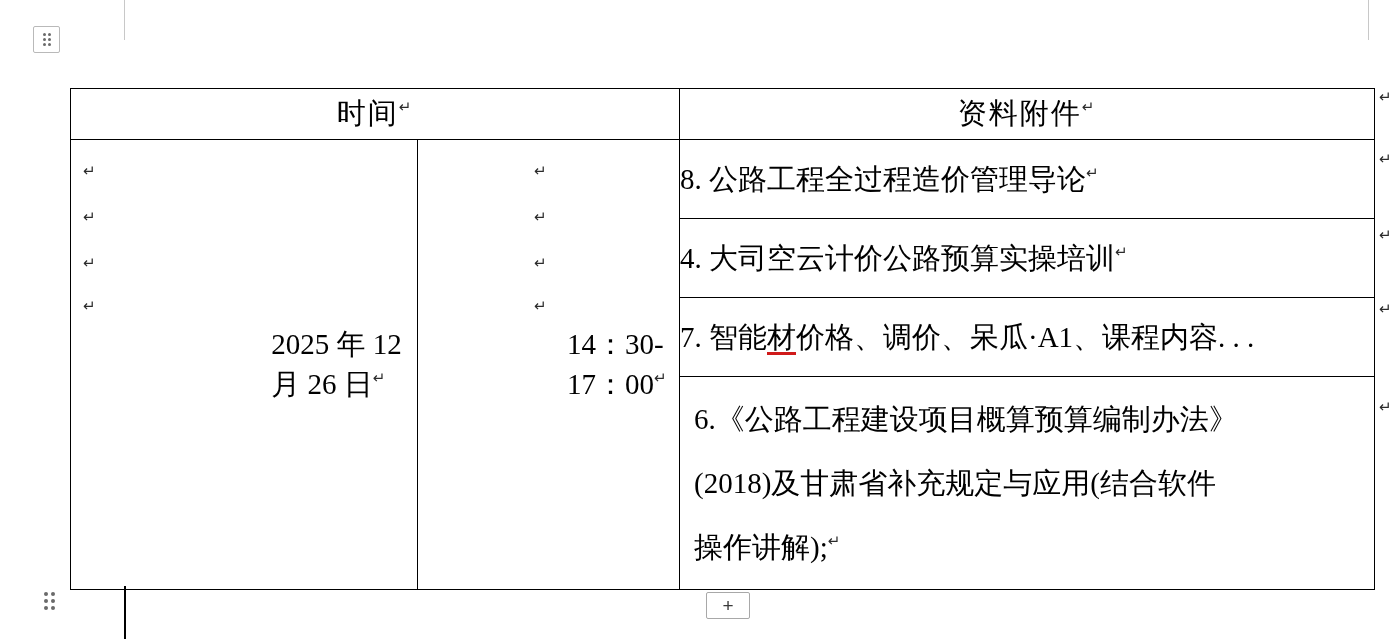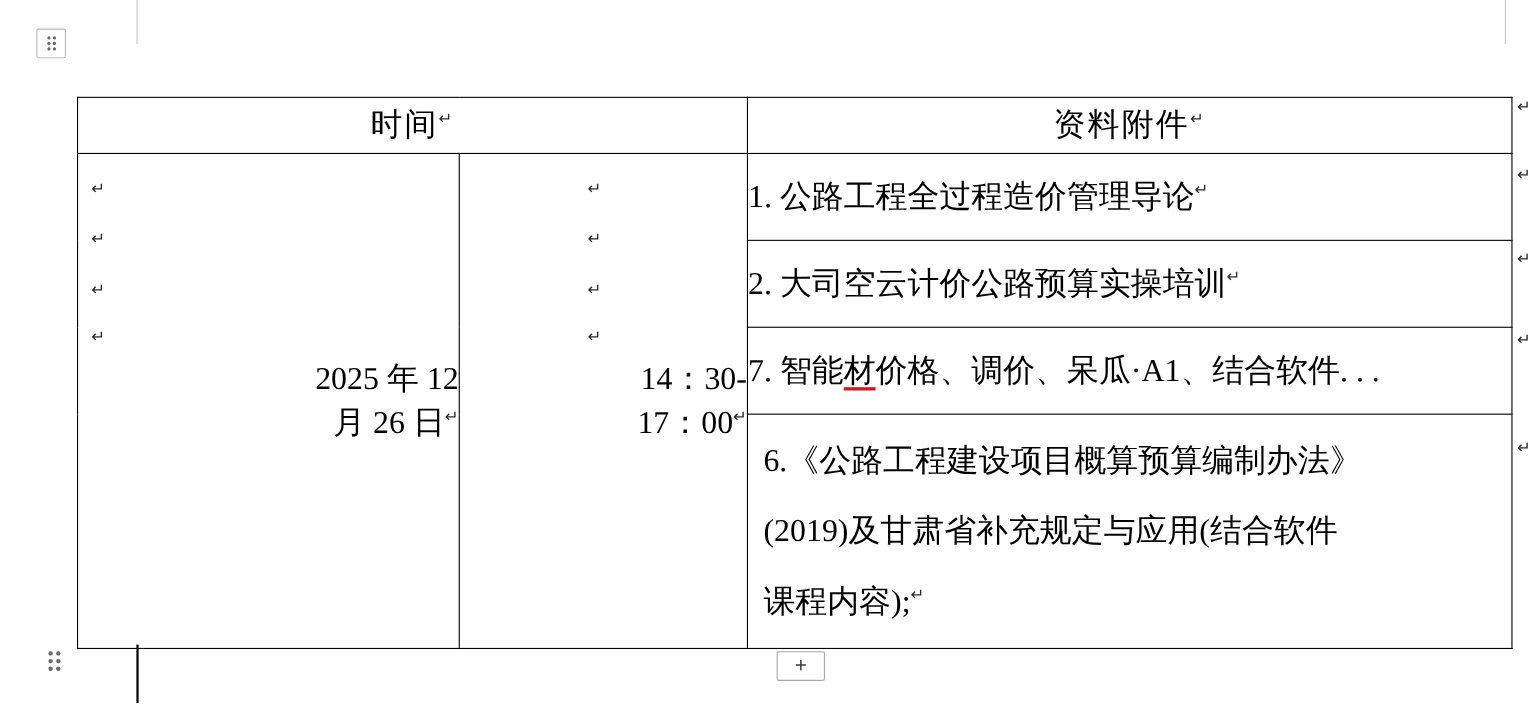--- a/index.html
+++ b/index.html
@@ -98,21 +98,21 @@
     height: 50px;
     text-align: center;
     font-size: 29px;
     letter-spacing: 2px;
   }
   .cell-pad {
     padding: 0 0 0 14px;
   }
 
   .date-cell, .hour-cell {
-    text-align: right;
+    text-align: left;
     font-size: 29px;
   }
 
   .content-row-1 td,
   .content-row-2 td,
   .content-row-3 td { height: 78px; }
   .content-row-4 td { height: 212px; }
 
   .content-line {
     font-size: 29px;
@@ -264,47 +264,47 @@
             <span style="left:116px; top:114px;">↵</span>
             <span style="left:116px; top:157px;">↵</span>
           </div>
           <div class="hour-cell">
             <span>14：30-17：00</span><span class="pilcrow">↵</span>
           </div>
         </div>
       </td>
       <td class="cell-pad">
         <div class="content-line">
-          <span>1. 公路工程全过程造价管理导论</span><span class="pilcrow">↵</span>
+          <span>8. 公路工程全过程造价管理导论</span><span class="pilcrow">↵</span>
         </div>
       </td>
     </tr>
 
     <tr class="content-row-2">
       <td class="cell-pad">
         <div class="content-line">
-          <span>2. 大司空云计价公路预算实操培训</span><span class="pilcrow">↵</span>
+          <span>4. 大司空云计价公路预算实操培训</span><span class="pilcrow">↵</span>
         </div>
       </td>
     </tr>
 
     <tr class="content-row-3">
       <td class="cell-pad">
         <div class="content-line">
-          <span>7. 智能</span><span class="spell">材</span><span>价格、调价、呆瓜·A1、结合软件. . .</span>
+          <span>7. 智能</span><span class="spell">材</span><span>价格、调价、呆瓜·A1、课程内容. . .</span>
         </div>
       </td>
     </tr>
 
     <tr class="content-row-4">
       <td>
         <div class="content-block">
           <span class="ln">6.《公路工程建设项目概算预算编制办法》</span>
-          <span class="ln">(2019)及甘肃省补充规定与应用(结合软件</span>
-          <span class="ln"><span>课程内容);</span><span class="pilcrow">↵</span></span>
+          <span class="ln">(2018)及甘肃省补充规定与应用(结合软件</span>
+          <span class="ln"><span>操作讲解);</span><span class="pilcrow">↵</span></span>
         </div>
       </td>
     </tr>
   </tbody>
 </table>
 
 <div class="outside-mark" style="left:1379px; top:88px;">↵</div>
 <div class="outside-mark" style="left:1379px; top:150px;">↵</div>
 <div class="outside-mark" style="left:1379px; top:226px;">↵</div>
 <div class="outside-mark" style="left:1379px; top:300px;">↵</div>

